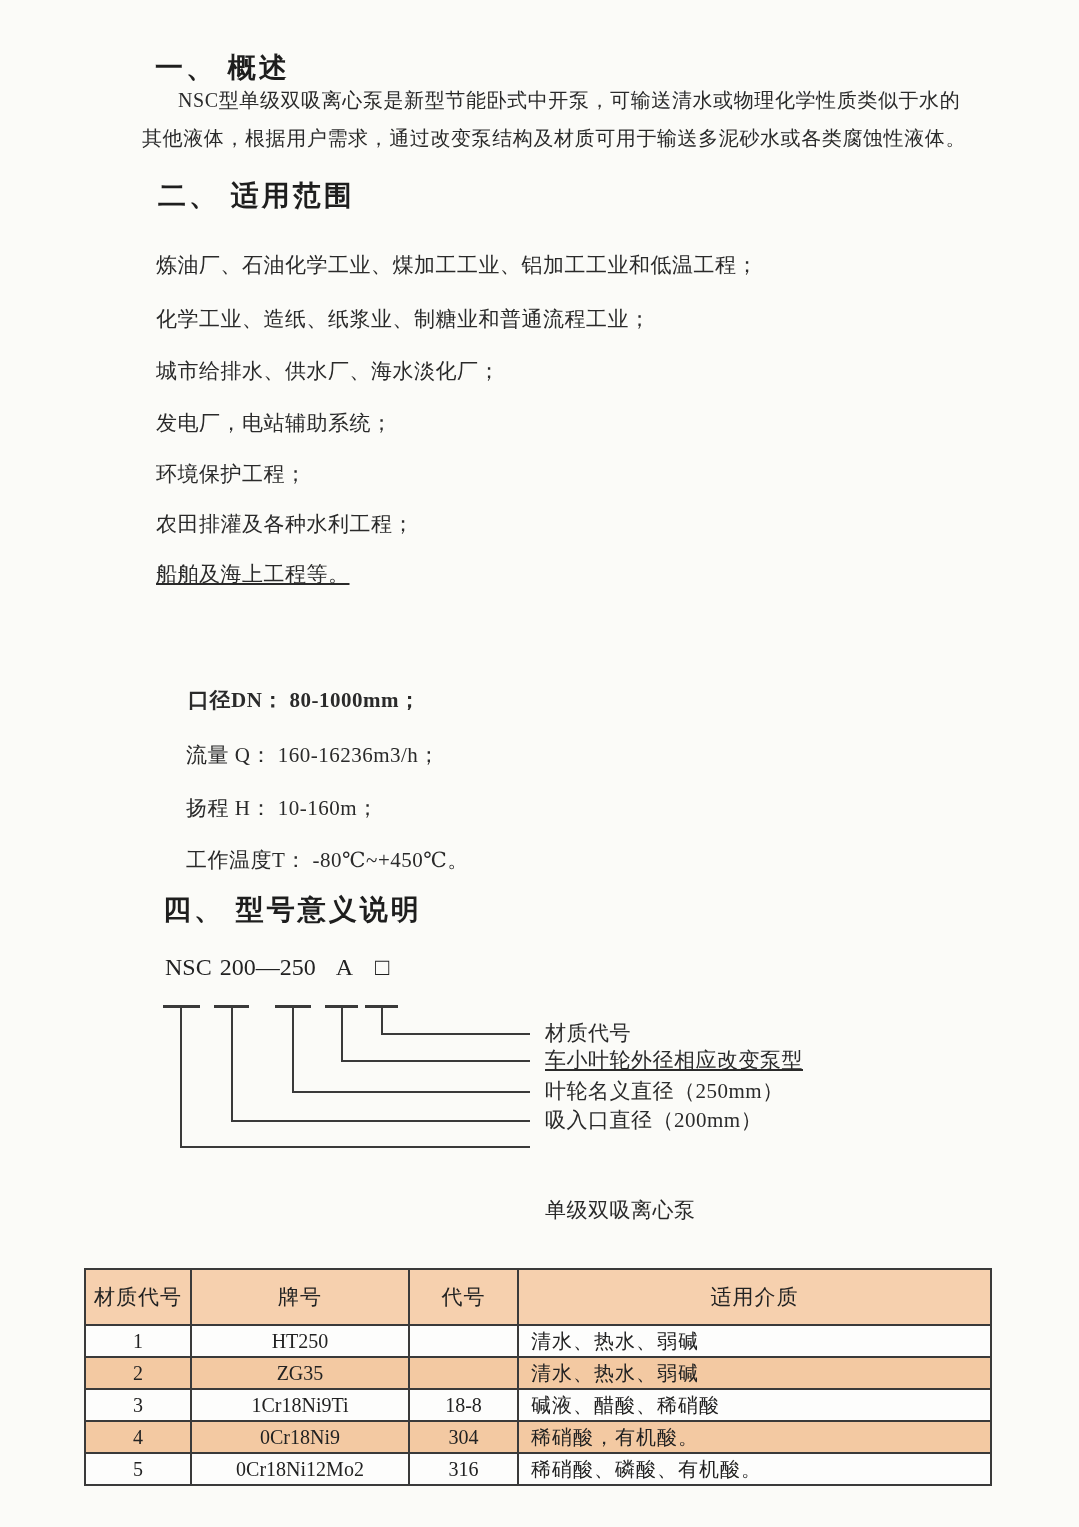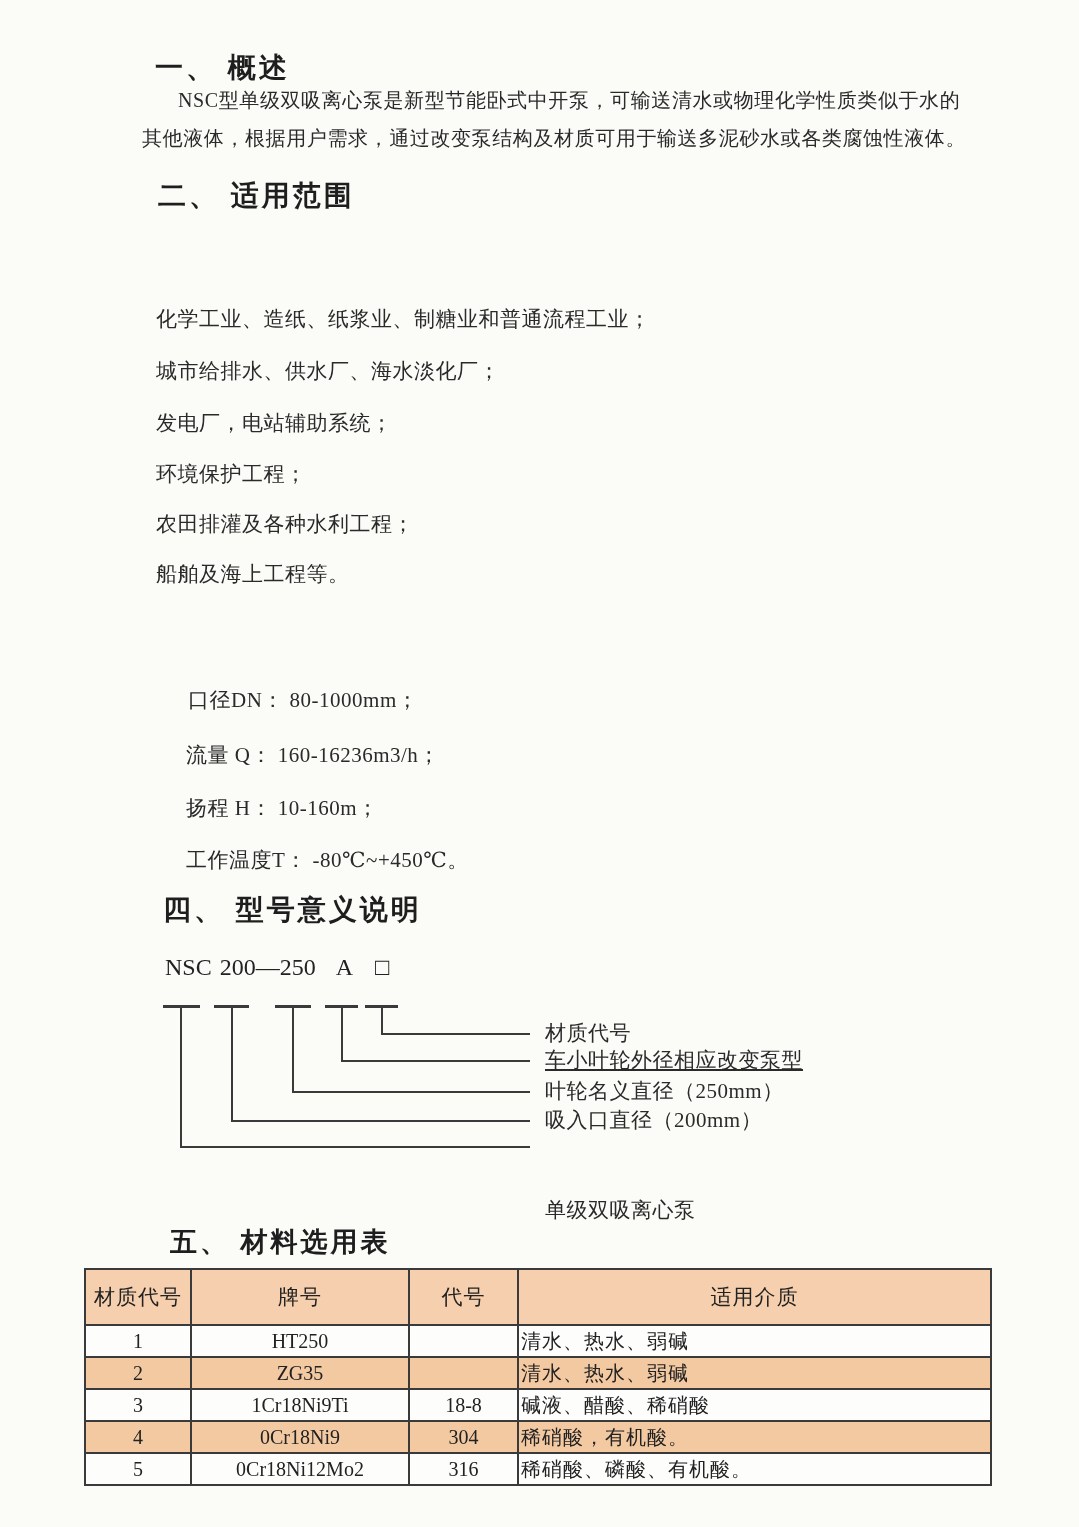--- a/index.html
+++ b/index.html
@@ -70,44 +70,45 @@
     border:2px solid #3a3a3a;
     text-align:center;
     font-weight:normal;
     padding:0;
     overflow:hidden;
     white-space:nowrap;
   }
   #materials-table th{height:54px;background:#f6d0ae;font-size:21px;letter-spacing:1px;}
   #materials-table td{height:30px;background:#fdfdfc;}
   #materials-table tr.alt td{background:#f3c9a2;}
-  #materials-table td.medium{ text-align:left;padding-left:2px;letter-spacing:1px;}
+  #materials-table td.medium{ text-align:left;padding-left:12px;letter-spacing:1px;}
   .col-code{width:106px;}
   .col-grade{width:218px;}
   .col-num{width:109px;}
   .col-medium{width:473px;}
 </style>
 </head>
 <body>
 
 <div id="page">
 
   <div class="heading" style="left:155px;top:28px;margin-top:24px;">一、 概述</div>
   <div class="bodyline para-line" style="left:142px;top:126px;">其他液体，根据用户需求，通过改变泵结构及材质可用于输送多泥砂水或各类腐蚀性液体。</div>
   <div class="bodyline para-line" style="left:178px;top:88px;">NSC型单级双吸离心泵是新型节能卧式中开泵，可输送清水或物理化学性质类似于水的</div>
 
   <div class="heading" style="left:158px;top:180px;">二、 适用范围</div>
+  <div class="bodyline" style="left:156px;top:253px;">炼油厂、石油化学工业、煤加工工业、铝加工工业和低温工程；</div>
   <div class="bodyline" style="left:156px;top:359px;">城市给排水、供水厂、海水淡化厂；</div>
   <div class="bodyline" style="left:156px;top:307px;">化学工业、造纸、纸浆业、制糖业和普通流程工业；</div>
   <div class="bodyline" style="left:156px;top:411px;">发电厂，电站辅助系统；</div>
   <div class="bodyline" style="left:156px;top:462px;">环境保护工程；</div>
   <div class="bodyline" style="left:156px;top:512px;">农田排灌及各种水利工程；</div>
-  <div class="bodyline" style="left:156px;top:562px;">船舶及海上工程等。</div>
+  <div class="bodyline" style="left:156px;top:562px;text-decoration:underline;">船舶及海上工程等。</div>
 
-  <div class="bodyline" style="left:188px;top:688px;">口径DN： 80-1000mm；</div>
+  <div class="bodyline" style="left:188px;top:688px;font-weight:bold;">口径DN： 80-1000mm；</div>
   <div class="bodyline" style="left:186px;top:743px;">流量 Q： 160-16236m3/h；</div>
   <div class="bodyline" style="left:186px;top:796px;">扬程 H： 10-160m；</div>
   <div class="bodyline" style="left:186px;top:848px;">工作温度T： -80℃~+450℃。</div>
 
   <div class="heading" style="left:163px;top:894px;">四、 型号意义说明</div>
 
   <div class="model-code">
     <span class="mc-0">NSC</span><span class="mc-1">200—250</span><span class="mc-2">A</span><span>□</span>
   </div>
 
@@ -128,21 +129,20 @@
   <div class="hln" style="left:292px;top:1091px;width:238px;"></div>
   <div class="hln" style="left:231px;top:1120px;width:299px;"></div>
   <div class="hln" style="left:180px;top:1146px;width:350px;"></div>
 
   <div class="dlabel" style="top:1022px;">材质代号</div>
   <div class="dlabel" style="top:1049px;text-decoration:underline;">车小叶轮外径相应改变泵型</div>
   <div class="dlabel" style="top:1080px;">叶轮名义直径（250mm）</div>
   <div class="dlabel" style="top:1109px;">吸入口直径（200mm）</div>
   <div class="dlabel" style="top:1199px;">单级双吸离心泵</div>
 
-  <div class="heading" style="left:170px;top:1227px;font-size:27px;">五、 材料选用表</div>
 
   <table id="materials-table">
     <colgroup>
       <col class="col-code">
         <col class="col-grade">
         <col class="col-num">
         <col class="col-medium">
     </colgroup>
     <thead>
       <tr>

